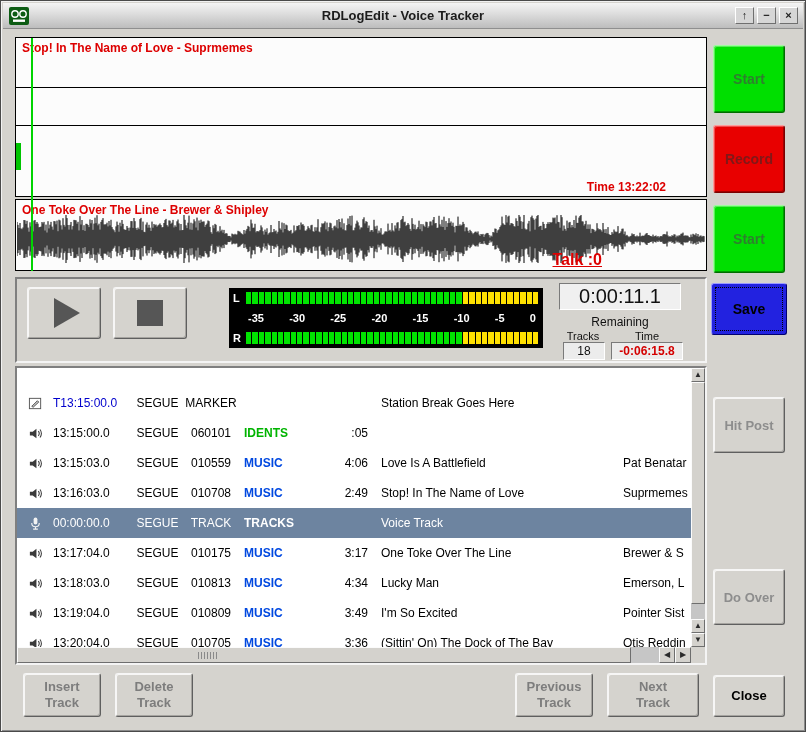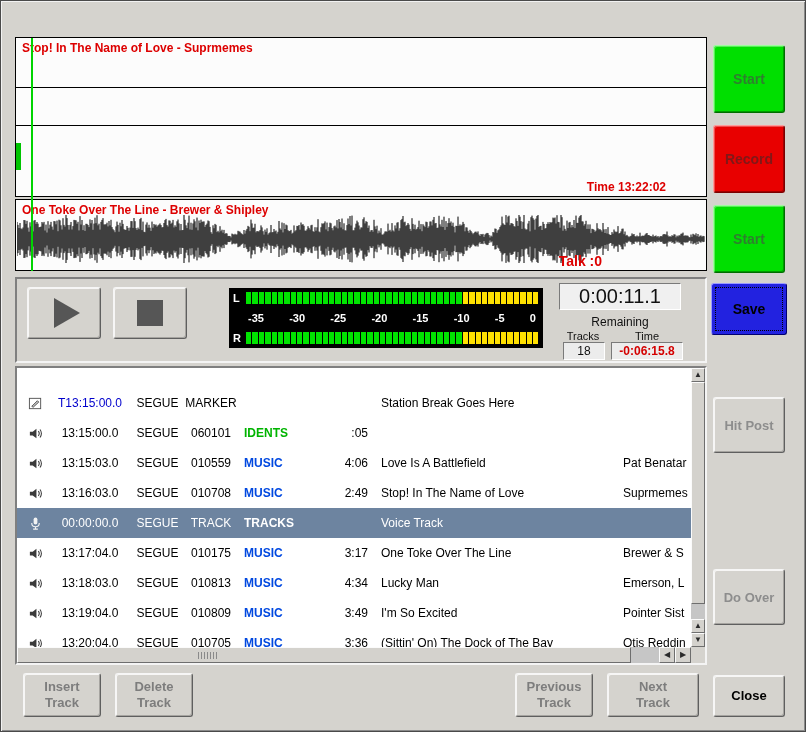--- a/index.html
+++ b/index.html
@@ -47,21 +47,21 @@
   }
   .hline { position:absolute; left:0; right:0; height:1px; background:#000; }
   .hline.l1 { top:49px; } .hline.l2 { top:87px; }
   .green-bar { position:absolute; left:0; top:105px; width:5px; height:27px; background:#00c400; }
   .time-label {
     position:absolute; right:40px; bottom:2px;
     font-size:12px; font-weight:bold; color:#dd0000;
   }
   .talk-label {
     position:absolute; right:104px; bottom:1px;
-    font-size:14px; font-weight:bold; color:#dd0000; z-index:3;
+    font-size:16px; font-weight:bold; color:#dd0000; z-index:3;text-decoration:underline;
   }
   .wave-svg { position:absolute; left:1px; top:14px; }
   .playhead { position:absolute; left:30px; top:37px; width:2px; height:233px; background:#00d400; z-index:6; }
   
   .transport {
     position:absolute; left:14px; top:276px; width:692px; height:86px;
     border:2px solid; border-color:#7f7f7f #f4f4f4 #f4f4f4 #7f7f7f;
     background:#d5d3ce;
   }
   .tbtn {
@@ -150,21 +150,21 @@
     display:flex; align-items:center; justify-content:center; overflow:hidden; white-space:nowrap;
   }
   .hc0 { width:115px; } .hc1 { width:51px; } .hc2 { width:56px; }
   .hc3 { width:78px; } .hc4 { width:59px; } .hc5 { flex:1; }
   .tbody { position:absolute; left:0; top:20px; right:14px; bottom:16px; overflow:hidden; background:#fff; }
   .trow { display:flex; height:30px; line-height:30px; font-size:12px; color:#000; white-space:nowrap; }
   .trow.sel { background:#6d84a0; }
   .trow.sel .tc { color:#fff !important; }
   .tc { overflow:hidden; }
   .c-icon { width:36px; display:flex; align-items:center; justify-content:center; }
-  .c-start { width:79px; text-align:center; padding-right:5px; }
+  .c-start { width:79px; text-align:left; padding-right:5px; }
   .c-trans { width:51px; text-align:center; }
   .c-cart { width:56px; text-align:center; }
   .c-group { width:78px; padding-left:5px; font-weight:bold; }
   .c-length { width:59px; text-align:right; padding-right:8px; }
   .c-title { width:245px; padding-left:5px; }
   .c-artist { flex:1; padding-left:2px; }
   
   .vscroll { position:absolute; top:0; right:0; width:14px; bottom:16px; background:#c6c6c6; }
   .hscroll { position:absolute; left:0; right:14px; bottom:0; height:16px; background:#c6c6c6; }
   .sbtn {
@@ -203,20 +203,36 @@
   .b-delete { left:114px; width:78px; }
   .b-prev   { left:514px; width:78px; }
   .b-next   { left:606px; width:92px; }
   .b-close  { left:712px; top:674px; width:72px; height:42px; color:#000; white-space:nowrap; }
 </style>
 </head>
 <body>
 
 <div class="window">
 
+  <div class="titlebar">
+    <div class="app-icon">
+      <svg width="20" height="18" viewBox="0 0 20 18">
+        <rect x="0" y="0" width="20" height="18" rx="2" fill="#0d5c14"></rect>
+        <circle cx="6" cy="7" r="3.2" fill="none" stroke="#fff" stroke-width="1.4"></circle>
+        <circle cx="14" cy="7" r="3.2" fill="none" stroke="#fff" stroke-width="1.4"></circle>
+        <rect x="4" y="12.5" width="12" height="2.4" fill="#fff"></rect>
+      </svg>
+    </div>
+    <div class="title-text">RDLogEdit - Voice Tracker</div>
+    <div class="winbtns">
+      <div class="winbtn">↑</div>
+      <div class="winbtn">−</div>
+      <div class="winbtn">×</div>
+    </div>
+  </div>
 
   <div class="wave-panel p1">
     <div class="wave-title">Stop! In The Name of Love - Suprmemes</div>
     <div class="hline l1"></div>
     <div class="hline l2"></div>
     <div class="green-bar"></div>
     <div class="time-label">Time 13:22:02</div>
   </div>
 
   <div class="wave-panel p2">

